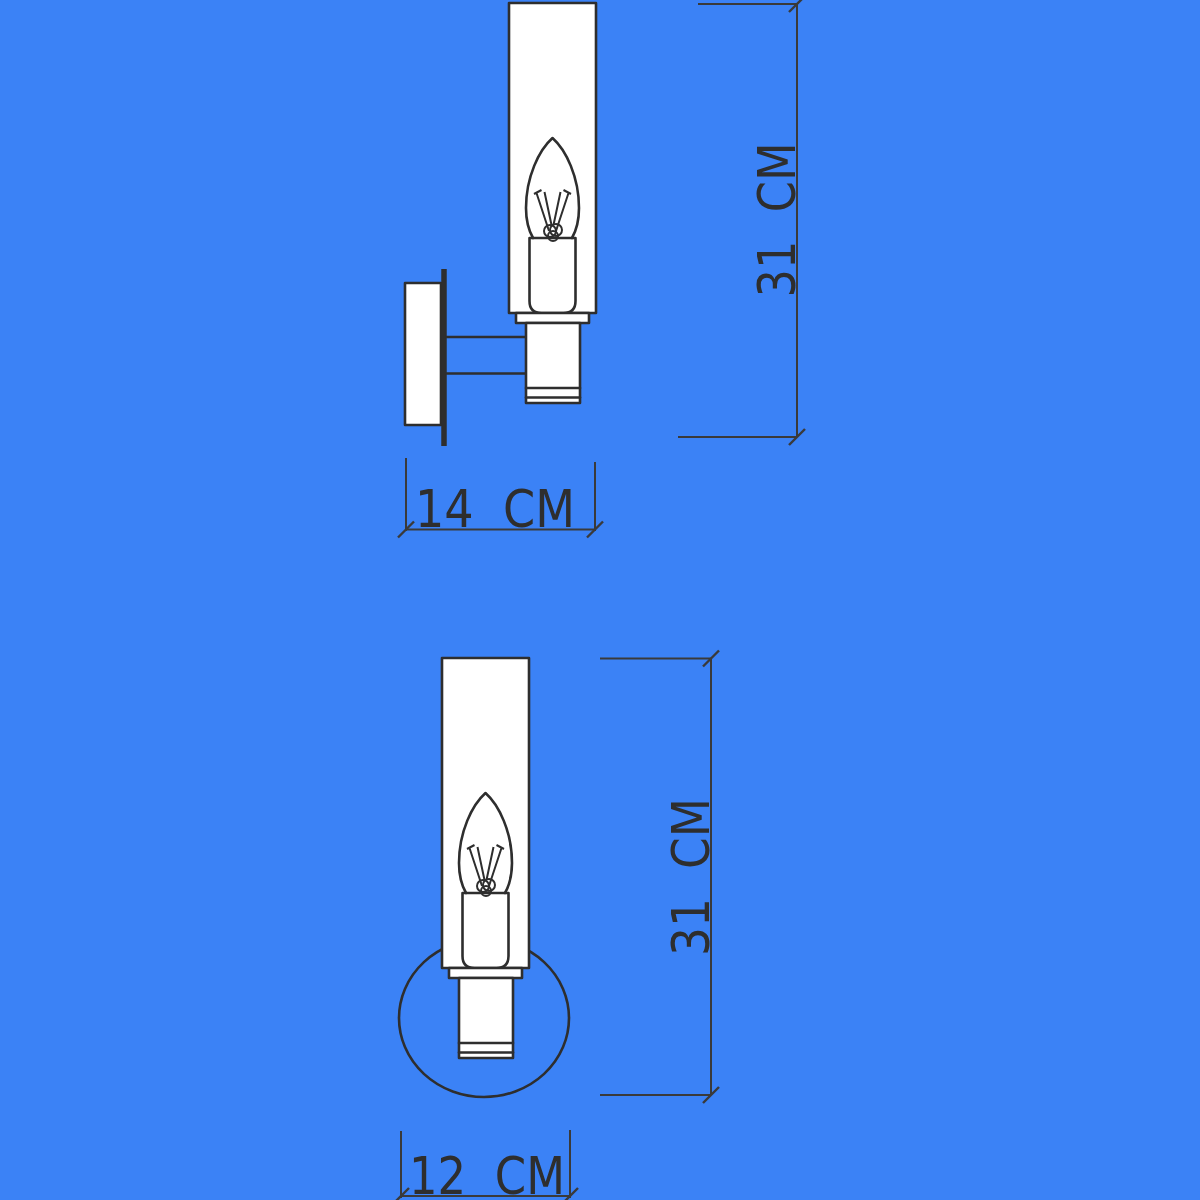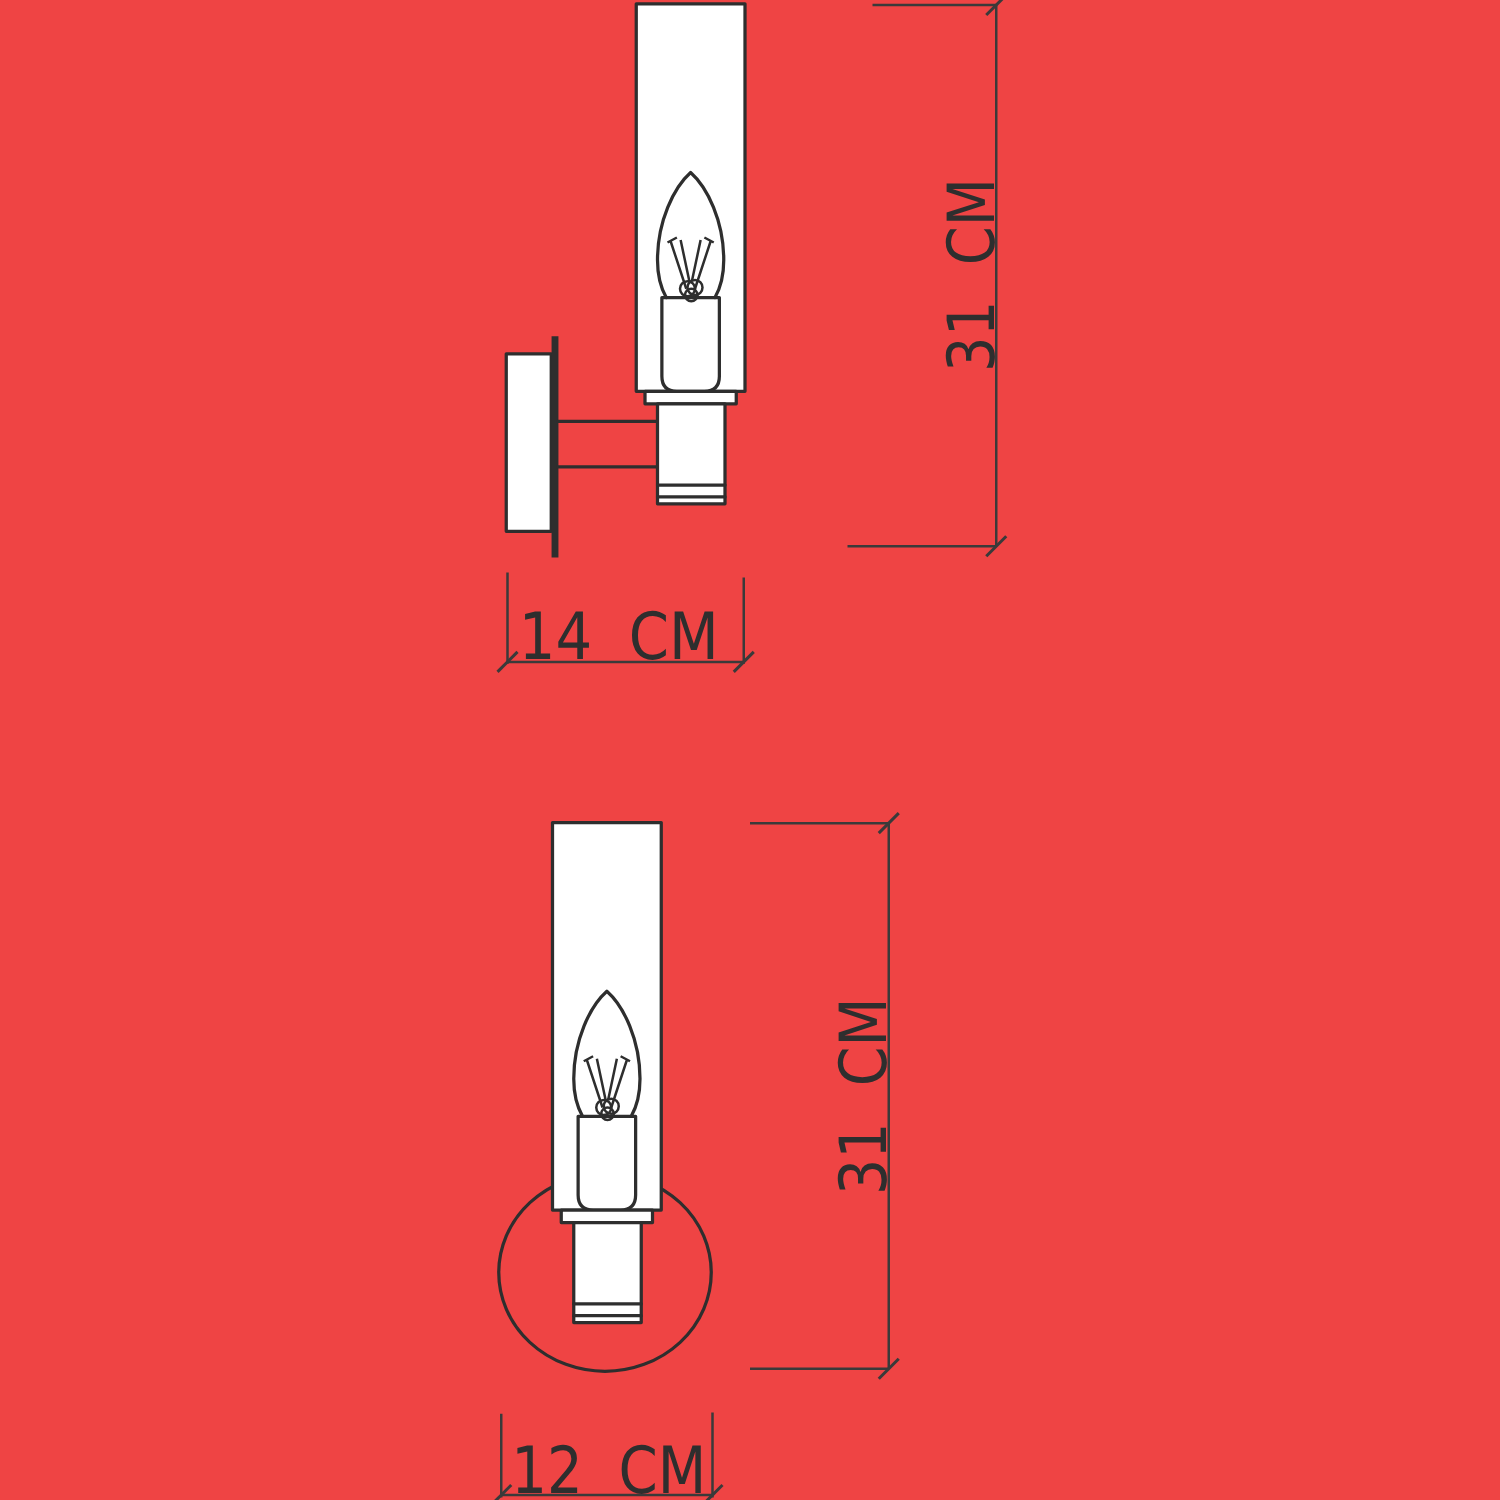--- a/index.html
+++ b/index.html
@@ -4,21 +4,21 @@
 <style>
   html, body {
     margin: 0;
     padding: 0;
     background: #ffffff;
   }
   .canvas {
     position: relative;
     width: 1200px;
     height: 1200px;
-    background: #ef4444;
+    background: #3b82f6;
     overflow: hidden;
   }
   svg { display: block; }
   .obj {
     fill: none;
     stroke-width: 2.6;
     stroke-linecap: round;
     stroke-linejoin: round;
   }
   .objw {

